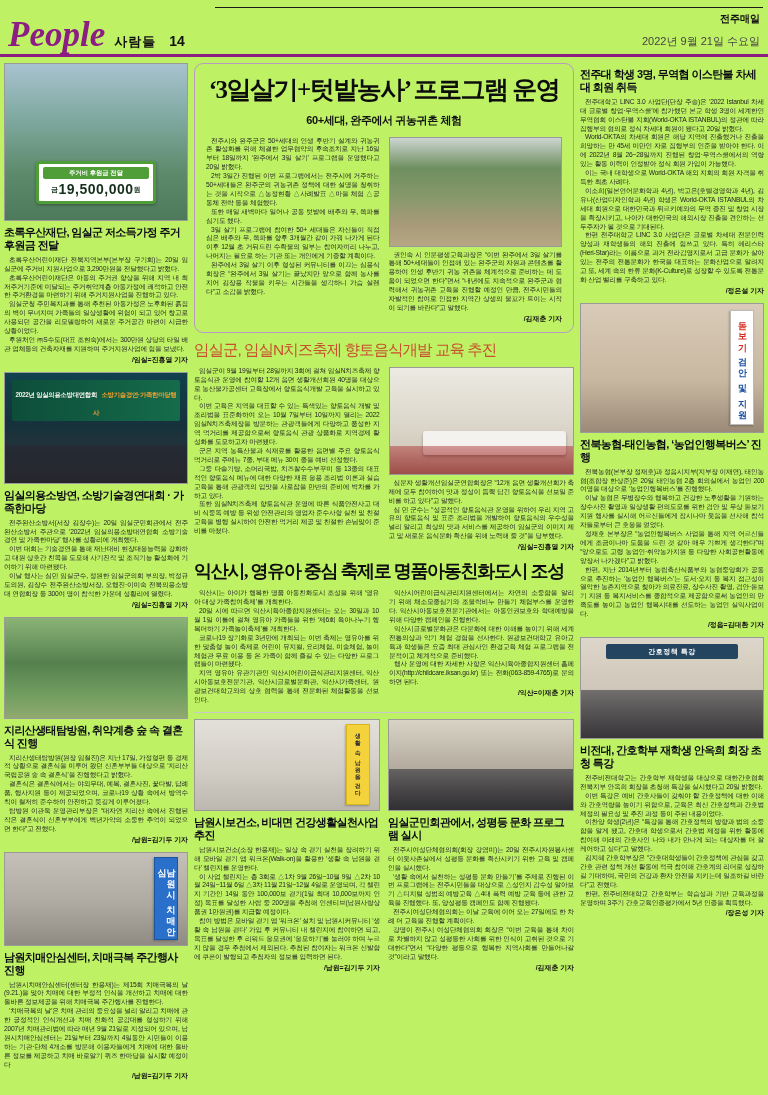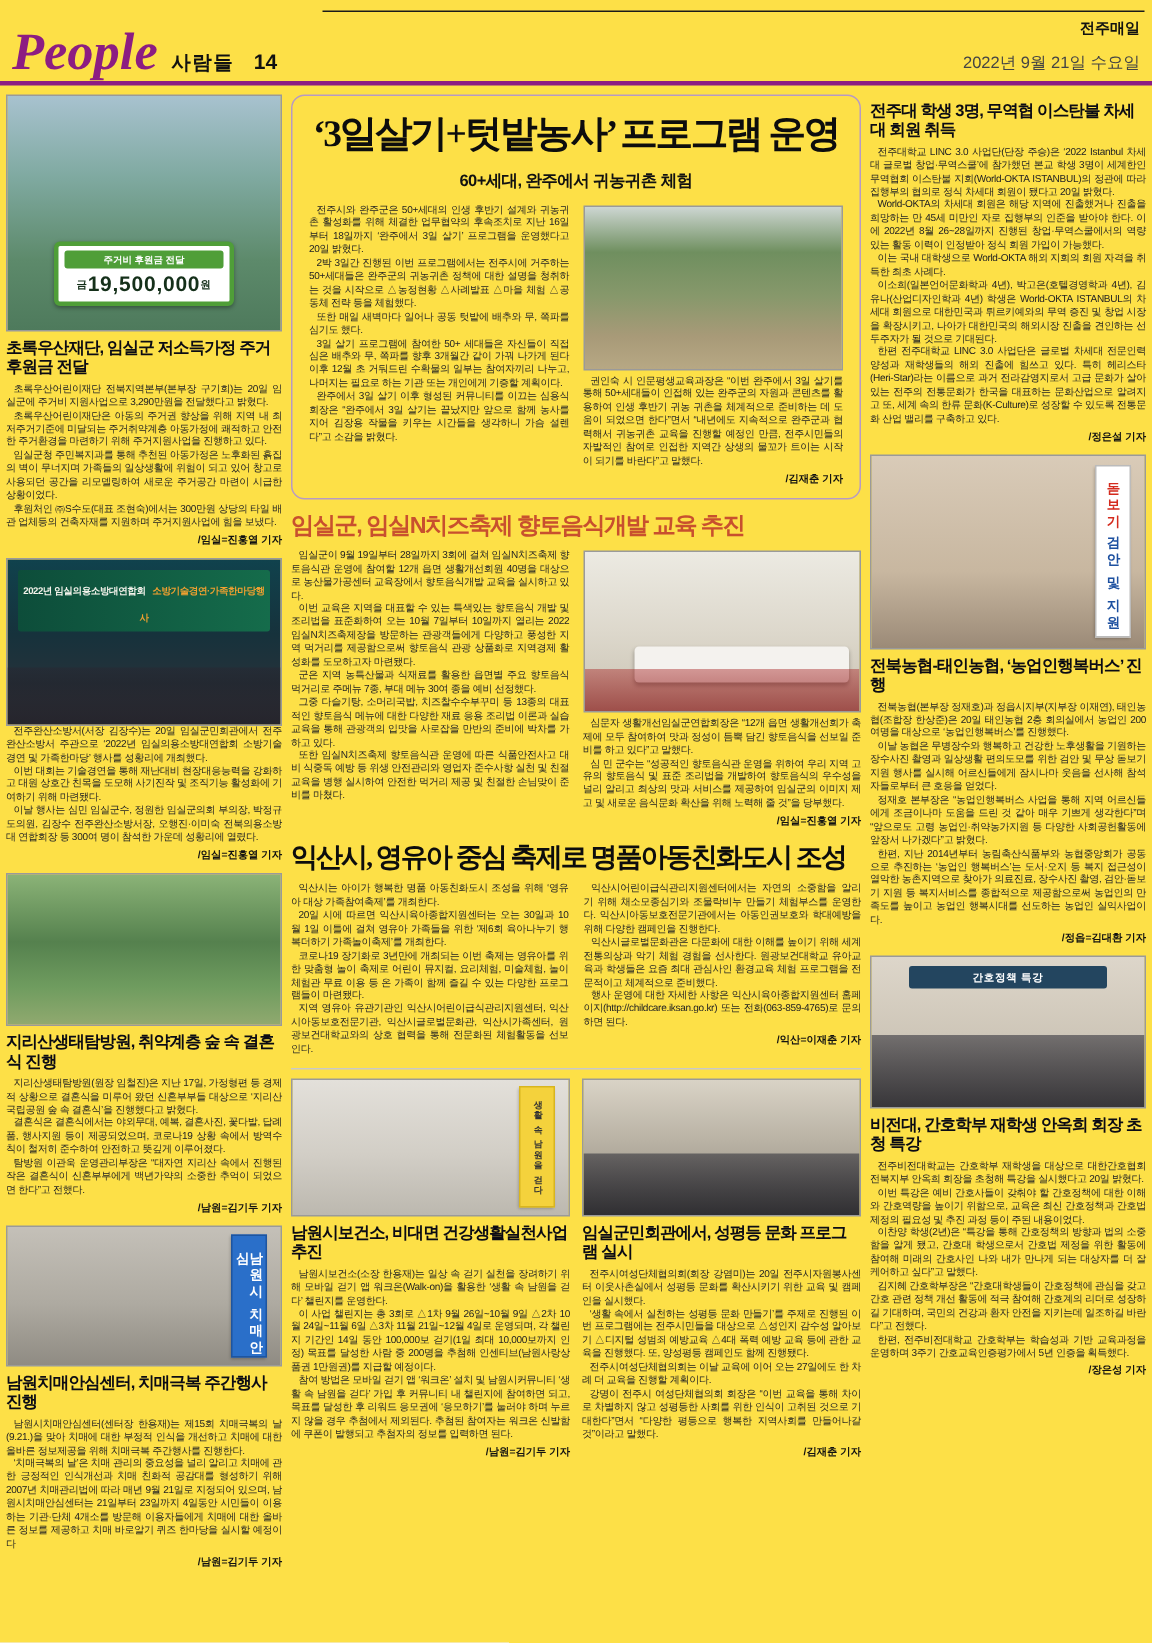--- a/index.html
+++ b/index.html
@@ -1,16 +1,16 @@
 <!DOCTYPE html>
 <html><head>
 <meta charset="utf-8">
 <style>
   html,body{margin:0;padding:0;background:#f2f2f2;}
-  .page{position:relative;width:768px;height:1095px;margin:0 auto;background:#fde047;
+  .page{position:relative;width:768px;height:1095px;margin:0 auto;background:#bef264;
         font-family:"Liberation Sans",sans-serif;overflow:hidden;box-sizing:border-box;}
   .top-rule{position:absolute;top:7px;left:215px;right:5px;height:1px;background:#1a1a1a;}
   
   .masthead{display:flex;justify-content:space-between;align-items:flex-end;
             padding:12px 8px 3px 8px;border-bottom:3px solid #8c1d82;}
   .brand{display:flex;align-items:baseline;gap:9px;}
   .brand-en{font-family:"Liberation Serif",serif;font-style:italic;font-weight:bold;
             font-size:35px;color:#8c1d82;line-height:0.9;}
   .brand-ko{font-size:13px;font-weight:bold;color:#111;letter-spacing:1px;}
   .page-num{font-size:14px;font-weight:bold;color:#111;margin-left:4px;}
@@ -28,21 +28,21 @@
   .article-body p{margin:0;font-size:6.7px;line-height:1.33;letter-spacing:-0.2px;
                   text-align:justify;color:#232323;text-indent:5px;}
   .byline{font-size:6.9px;font-weight:bold;color:#111;text-align:right;margin-top:1px;}
   
   .feature-box{border:1.5px solid #b79ac4;border-radius:9px;padding:10px 11px 8px 11px;margin-bottom:7px;}
   .feature-title{font-family:"Liberation Serif",serif;font-size:25px;font-weight:bold;color:#0d0d0d;
                  text-align:center;letter-spacing:-1.5px;margin:2px 0 9px 0;line-height:1.1;}
   .feature-sub{font-size:11px;font-weight:bold;color:#111;text-align:center;margin-bottom:9px;letter-spacing:-0.4px;}
   .twocol{display:flex;gap:9px;}
   .twocol>div{flex:1;min-width:0;}
-  .cheese-title{font-size:15.5px;font-weight:bold;color:#c8502e;letter-spacing:-1px;margin:3px 0 6px 0;}
+  .cheese-title{font-size:15.5px;font-weight:normal;color:#c8502e;letter-spacing:-1px;margin:3px 0 6px 0;}
   .iksan-title{font-family:"Liberation Serif",serif;font-size:18px;font-weight:bold;color:#0d0d0d;
                letter-spacing:-1.3px;margin:3px 0 6px 0;}
   .cols2{column-count:2;column-gap:10px;}
   .bottom-row{display:flex;gap:8px;border-top:1px solid #c9c9c9;padding-top:6px;}
   .bottom-row>section{flex:1;min-width:0;margin-bottom:0;}
   
   .ph-lake{background:linear-gradient(180deg,#a8c2cf 0%,#7fa9a0 35%,#5d8a6b 70%,#4e7a5c 100%);}
   .ph-farm{background:linear-gradient(180deg,#cdd6d2 0%,#6f8f5f 28%,#87986b 55%,#a89a78 80%,#b7a884 100%);}
   .ph-istanbul{background:linear-gradient(180deg,#e7e0d2 0%,#d8cfc0 55%,#c5baa8 100%);}
   .ph-stage{background:linear-gradient(180deg,#10424d 0%,#16323c 45%,#25323a 75%,#57535a 100%);}
@@ -125,20 +125,21 @@
       </section>
 
       <section class="article">
         <div class="photo ph-stage" style="height:112px">
           <div class="stage-banner">
             <span class="w">2022년 임실의용소방대연합회</span>
             <span class="o">소방기술경연·가족한마당행사</span>
           </div>
           <div class="crowd"></div>
         </div>
+        <h2 class="side-title">임실의용소방연, 소방기술경연대회 · 가족한마당</h2>
         <div class="article-body">
           <p>전주완산소방서(서장 김장수)는 20일 임실군민회관에서 전주완산소방서 주관으로 ‘2022년 임실의용소방대연합회 소방기술경연 및 가족한마당’ 행사를 성황리에 개최했다.</p>
           <p>이번 대회는 기술경연을 통해 재난대비 현장대응능력을 강화하고 대원 상호간 친목을 도모해 사기진작 및 조직기능 활성화에 기여하기 위해 마련됐다.</p>
           <p>이날 행사는 심민 임실군수, 정원한 임실군의회 부의장, 박정규 도의원, 김장수 전주완산소방서장, 오행진·이미숙 전북의용소방대 연합회장 등 300여 명이 참석한 가운데 성황리에 열렸다.</p>
           <div class="byline">/임실=진흥열 기자</div>
         </div>
       </section>
 
       <section class="article">
         <div class="photo ph-wedding" style="height:102px"></div>

